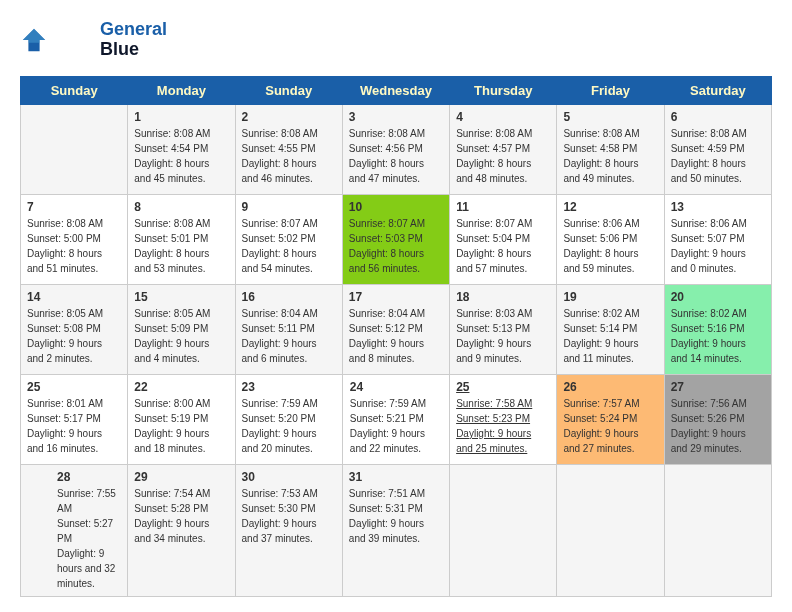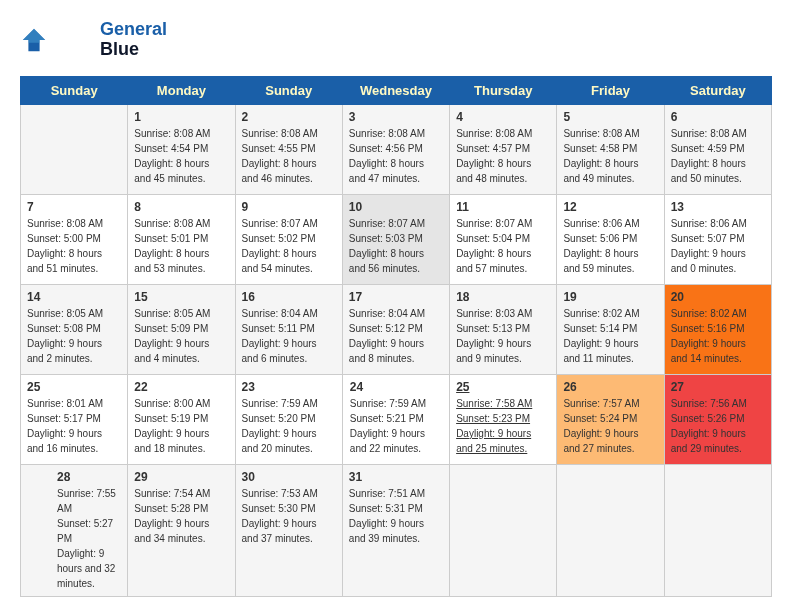--- a/index.html
+++ b/index.html
@@ -159,21 +159,21 @@
           <div class="cell-info">Sunrise: 8:08 AM<br>Sunset: 5:00 PM<br>Daylight: 8 hours and 51 minutes.</div>
         </td>
         <td style="background-color: rgb(255, 255, 255);">
           <span class="day-num">8</span>
           <div class="cell-info">Sunrise: 8:08 AM<br>Sunset: 5:01 PM<br>Daylight: 8 hours and 53 minutes.</div>
         </td>
         <td style="background-color: rgb(255, 255, 255);">
           <span class="day-num">9</span>
           <div class="cell-info">Sunrise: 8:07 AM<br>Sunset: 5:02 PM<br>Daylight: 8 hours and 54 minutes.</div>
         </td>
-        <td style="background-color: #e5e5e5;">
+        <td style="background-color: #84cc16;">
           <span class="day-num">10</span>
           <div class="cell-info">Sunrise: 8:07 AM<br>Sunset: 5:03 PM<br>Daylight: 8 hours and 56 minutes.</div>
         </td>
         <td style="background-color: rgb(255, 255, 255);">
           <span class="day-num">11</span>
           <div class="cell-info">Sunrise: 8:07 AM<br>Sunset: 5:04 PM<br>Daylight: 8 hours and 57 minutes.</div>
         </td>
         <td style="background-color: rgb(255, 255, 255);">
           <span class="day-num">12</span>
           <div class="cell-info">Sunrise: 8:06 AM<br>Sunset: 5:06 PM<br>Daylight: 8 hours and 59 minutes.</div>
@@ -201,21 +201,21 @@
           <div class="cell-info">Sunrise: 8:04 AM<br>Sunset: 5:12 PM<br>Daylight: 9 hours and 8 minutes.</div>
         </td>
         <td style="background-color: rgb(245, 245, 245);">
           <span class="day-num">18</span>
           <div class="cell-info">Sunrise: 8:03 AM<br>Sunset: 5:13 PM<br>Daylight: 9 hours and 9 minutes.</div>
         </td>
         <td style="background-color: rgb(245, 245, 245);">
           <span class="day-num">19</span>
           <div class="cell-info">Sunrise: 8:02 AM<br>Sunset: 5:14 PM<br>Daylight: 9 hours and 11 minutes.</div>
         </td>
-        <td style="background-color: #f97316; margin-top: 16px;">
+        <td style="background-color: #86efac; margin-top: 16px;">
           <span class="day-num">20</span>
           <div class="cell-info">Sunrise: 8:02 AM<br>Sunset: 5:16 PM<br>Daylight: 9 hours and 14 minutes.</div>
         </td>
       </tr>
       <tr>
         <td style="background-color: rgb(255, 255, 255);">
           <span class="day-num">25</span>
           <div class="cell-info">Sunrise: 8:01 AM<br>Sunset: 5:17 PM<br>Daylight: 9 hours and 16 minutes.</div>
         </td>
         <td style="background-color: rgb(255, 255, 255);">
@@ -231,21 +231,21 @@
           <div class="cell-info">Sunrise: 7:59 AM<br>Sunset: 5:21 PM<br>Daylight: 9 hours and 22 minutes.</div>
         </td>
         <td style="background-color: rgb(255, 255, 255); text-decoration: underline;">
           <span class="day-num">25</span>
           <div class="cell-info">Sunrise: 7:58 AM<br>Sunset: 5:23 PM<br>Daylight: 9 hours and 25 minutes.</div>
         </td>
         <td style="background-color: #fdba74;">
           <span class="day-num">26</span>
           <div class="cell-info">Sunrise: 7:57 AM<br>Sunset: 5:24 PM<br>Daylight: 9 hours and 27 minutes.</div>
         </td>
-        <td style="background-color: #ef4444; margin-top: 20px;">
+        <td style="background-color: #a3a3a3; margin-top: 20px;">
           <span class="day-num">27</span>
           <div class="cell-info">Sunrise: 7:56 AM<br>Sunset: 5:26 PM<br>Daylight: 9 hours and 29 minutes.</div>
         </td>
       </tr>
       <tr>
         <td style="background-color: rgb(245, 245, 245); padding-left: 36px;">
           <span class="day-num">28</span>
           <div class="cell-info">Sunrise: 7:55 AM<br>Sunset: 5:27 PM<br>Daylight: 9 hours and 32 minutes.</div>
         </td>
         <td style="background-color: rgb(245, 245, 245);">

